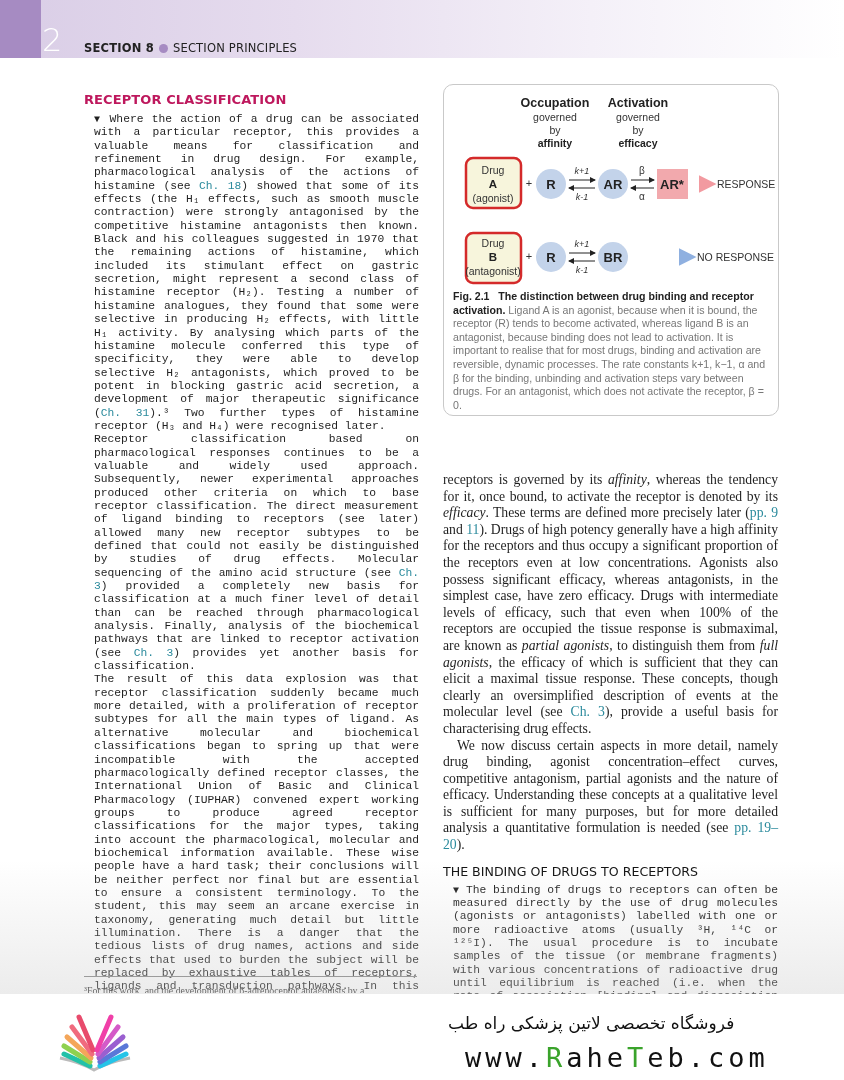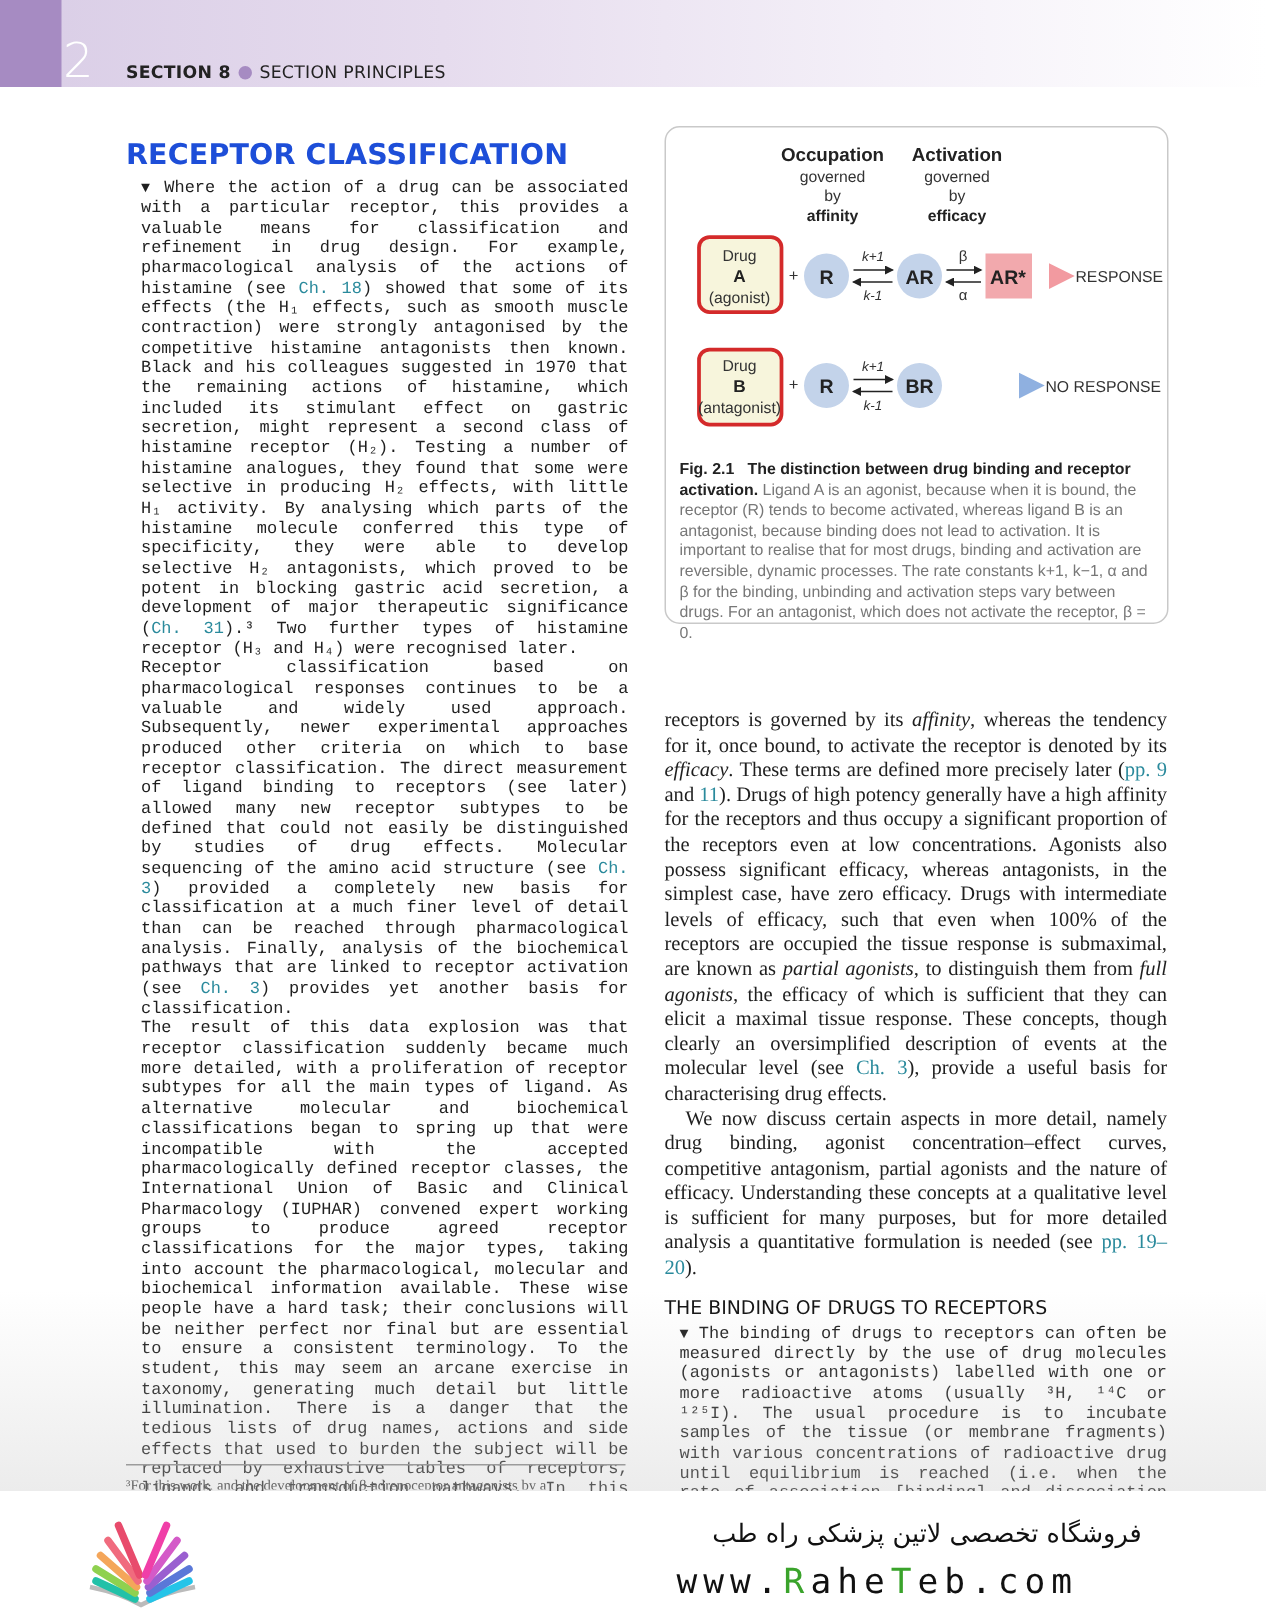--- a/index.html
+++ b/index.html
@@ -10,33 +10,33 @@
   .section-label{position:absolute;left:84px;top:41px;font-family:"DejaVu Sans",sans-serif;font-size:11.5px;color:#222;letter-spacing:0.2px;white-space:nowrap;}
   .section-label b{font-weight:bold;}
   .dot{display:inline-block;width:9px;height:9px;border-radius:50%;background:#a68bc2;margin:0 5px -1px 5px;}
   .col{position:absolute;text-align:justify;}
   .col-left{left:84px;top:80px;width:335px;}
   .col-right{left:443px;top:472px;width:335px;}
   p{margin:0;}
   .lg{font-size:13.7px;line-height:16.6px;}
   .sm{font-size:11.3px;line-height:13.35px;font-family:Liberation Mono, monospace;}
   .indent{padding-left:10px;}
-  .h2{font-family:"DejaVu Sans",sans-serif;font-weight:bold;font-size:19px;color:#1d4ed8;margin:12px 0 6px 0;letter-spacing:0.1px;}
+  .h2{font-family:"DejaVu Sans",sans-serif;font-weight:bold;font-size:13px;color:#be185d;margin:12px 0 6px 0;letter-spacing:0.1px;}
   .h3{font-family:"DejaVu Sans",sans-serif;font-size:12.6px;color:#111;margin:10px 0 5px 0;}
   .link{color:#2a8a9c;}
   .tri{font-size:10px;}
   .fig-box{position:absolute;left:443px;top:84px;width:334px;height:330px;border:1px solid #c9c9c9;border-radius:10px;background:#fff;}
-  .fig-caption{position:absolute;left:453px;top:290px;width:318px;font-family:"Liberation Sans","DejaVu Sans",sans-serif;font-size:10.6px;line-height:13.6px;color:#777;margin-top:17px;}
+  .fig-caption{position:absolute;left:453px;top:290px;width:318px;font-family:"Liberation Sans","DejaVu Sans",sans-serif;font-size:10.6px;line-height:13.6px;color:#777;}
   .fig-caption b{color:#222;}
   .footnote-rule{position:absolute;left:84px;top:976px;width:333px;height:1px;background:#888;}
   .footnote{position:absolute;left:84px;top:984px;width:335px;font-size:9.8px;color:#333;height:9px;overflow:hidden;line-height:14px;}
   .fade{position:absolute;left:0;top:860px;width:844px;height:135px;background:linear-gradient(180deg,rgba(255,255,255,0) 0%,rgba(200,200,200,0.35) 100%);pointer-events:none;}
   .bottom-white{position:absolute;left:0;top:994px;width:844px;height:86px;background:#fff;}
-  .brand-fa{position:absolute;left:448px;top:1013px;font-family:"DejaVu Sans",sans-serif;font-size:17px;color:#111;direction:rtl;width:340px;text-align:center;}
-  .brand-url{position:absolute;left:451px;top:1042px;font-family:"DejaVu Sans Mono",monospace;font-size:23px;letter-spacing:4px;color:#111;}
+  .brand-fa{position:absolute;left:448px;top:1013px;font-family:"DejaVu Sans",sans-serif;font-size:17px;color:#111;direction:rtl;width:340px;text-align:left;}
+  .brand-url{position:absolute;left:465px;top:1042px;font-family:"DejaVu Sans Mono",monospace;font-size:27px;letter-spacing:4px;color:#111;}
   .brand-url .g{color:#3aa32b;}
   .logo{position:absolute;left:50px;top:1010px;}
   .diagram{position:absolute;left:443px;top:84px;}
   .diagram text{font-family:"Liberation Sans","DejaVu Sans",sans-serif;}
 </style>
 </head>
 <body>
 
 <div class="header-band"></div>
 <div class="page-tab"></div>

